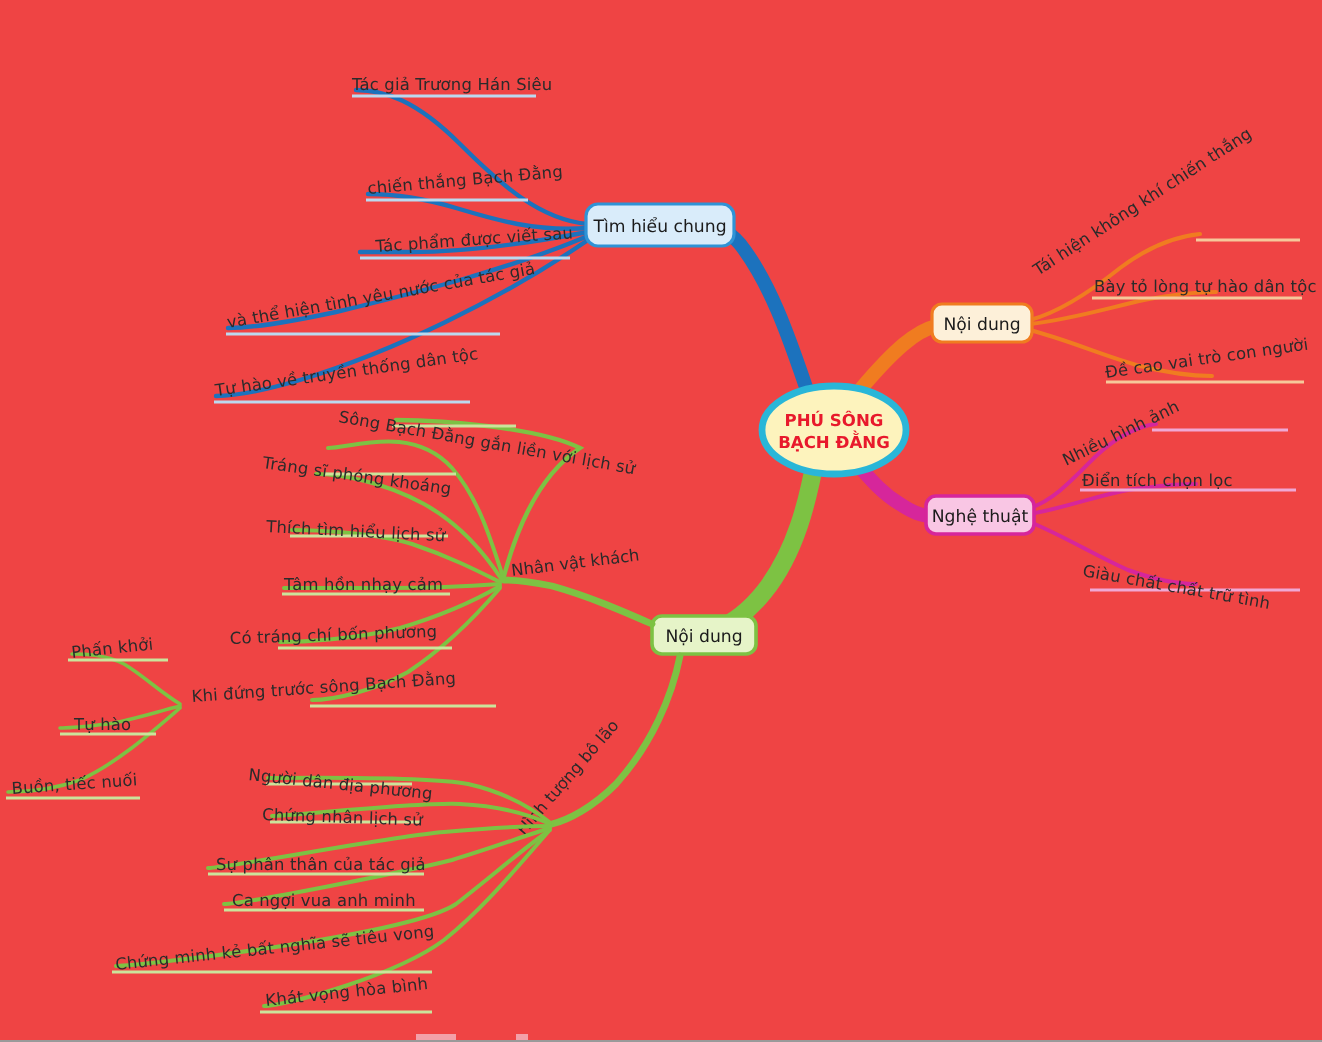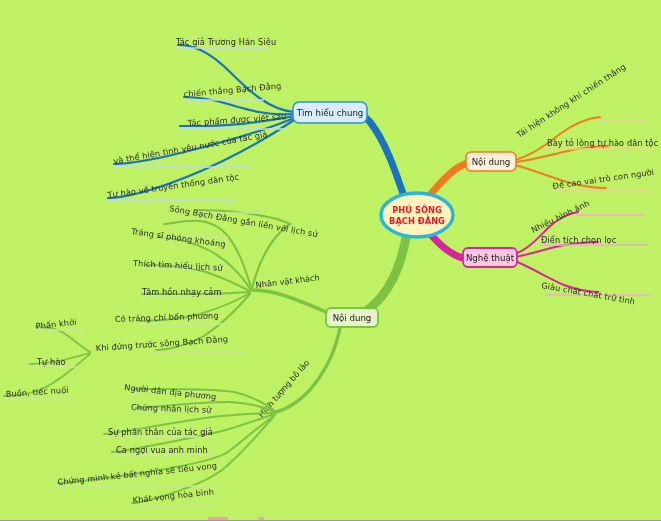--- a/index.html
+++ b/index.html
@@ -7,21 +7,21 @@
     padding: 0;
     background: #ffffff;
   }
   body {
     font-family: "DejaVu Sans", sans-serif;
   }
   #canvas {
     position: relative;
     width: 661px;
     height: 521px;
-    background: #bef264;
+    background: #ef4444;
     overflow: hidden;
     border-bottom: 1px solid #9a9a9a;
     box-sizing: border-box;
   }
   #mindmap-svg {
     position: absolute;
     left: 0;
     top: 0;
     width: 661px;
     height: 521px;

